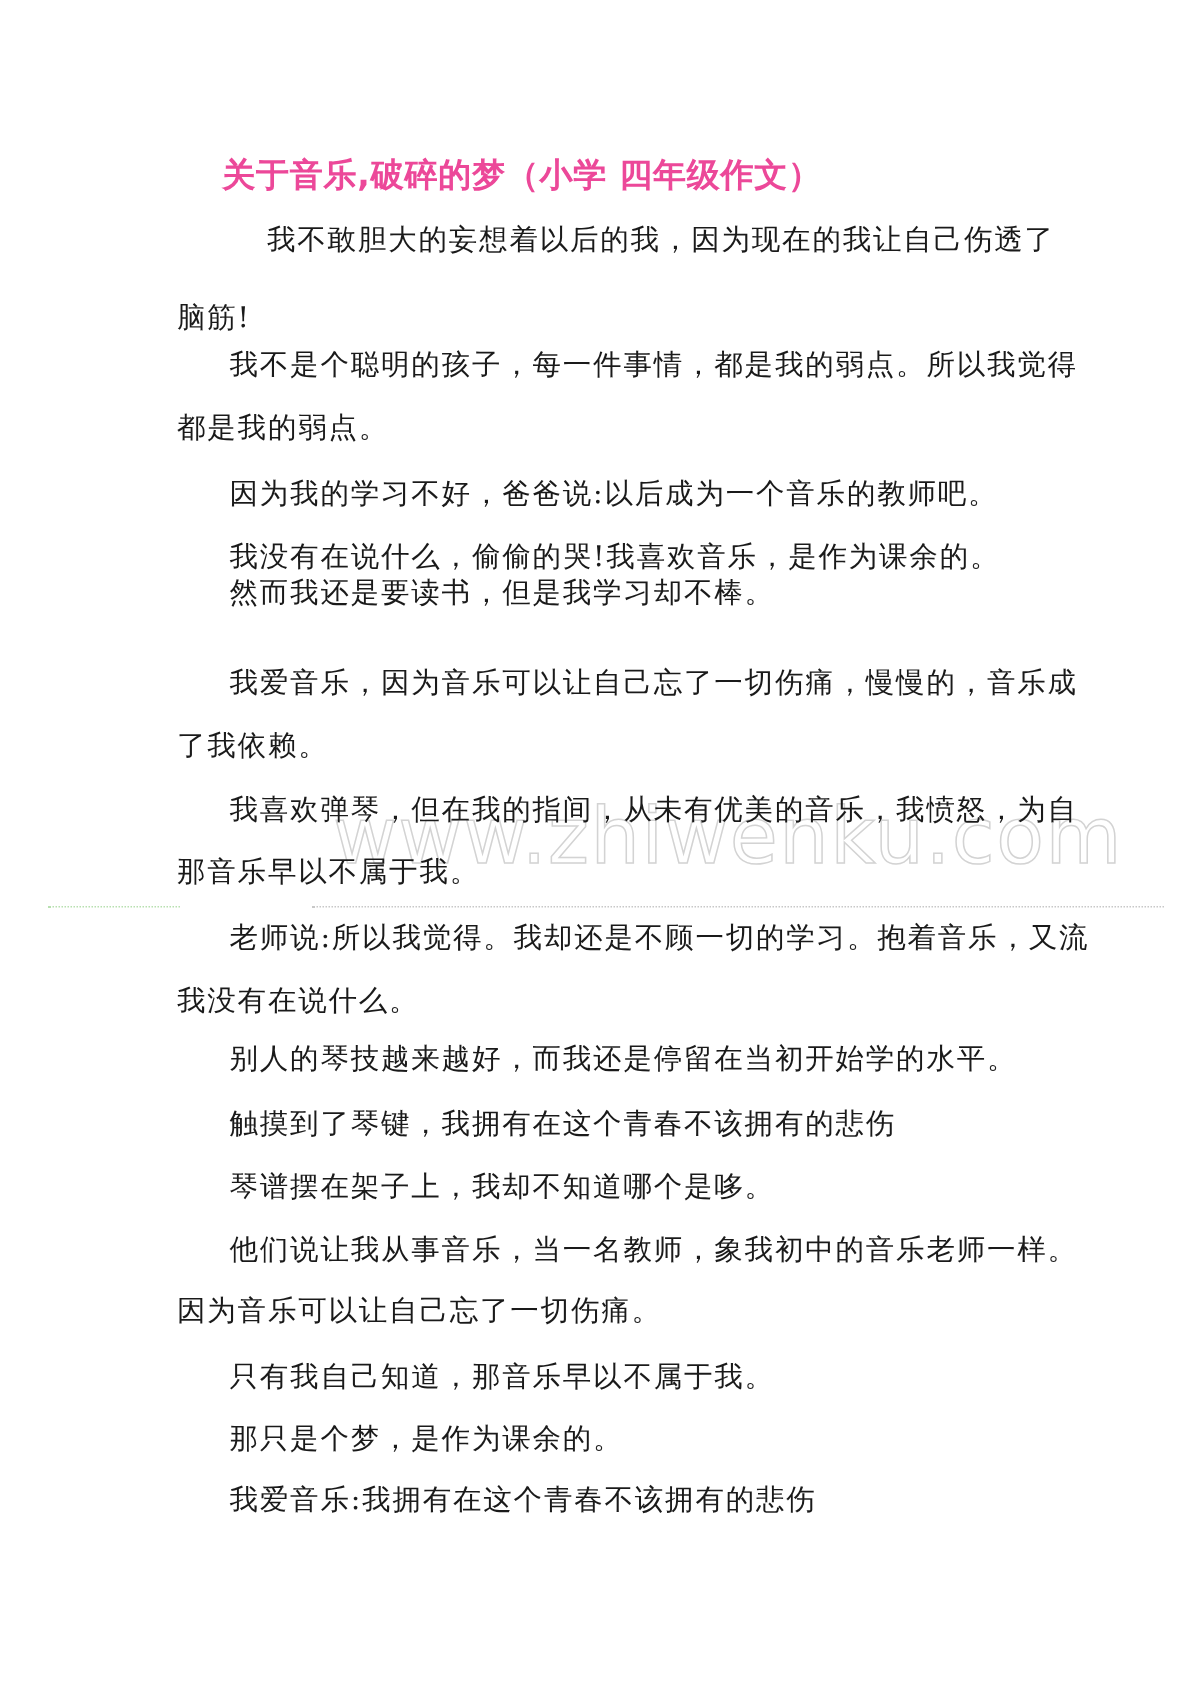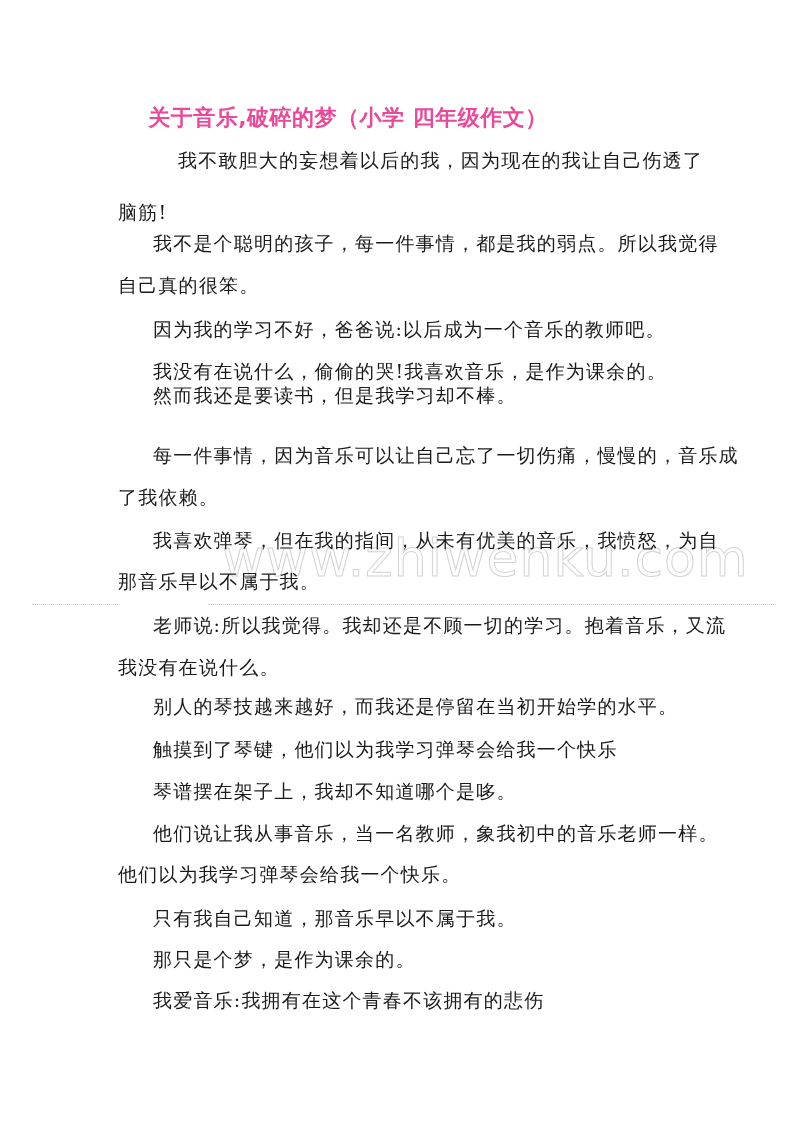--- a/index.html
+++ b/index.html
@@ -85,32 +85,32 @@
 
   <div class="divider-left"></div>
   <div class="divider-right"></div>
 
   <div class="text-layer">
     <h1 class="title">关于音乐,破碎的梦（小学 四年级作文）</h1>
 
     <div class="line indent2" style="top:148px">我不敢胆大的妄想着以后的我，因为现在的我让自己伤透了</div>
     <div class="line" style="top:200px">脑筋!</div>
     <div class="line indent1" style="top:231px">我不是个聪明的孩子，每一件事情，都是我的弱点。所以我觉得</div>
-    <div class="line" style="top:273px">自己真的很笨。</div>
+    <div class="line" style="top:273px">都是我的弱点。</div>
     <div class="line indent1" style="top:317px">因为我的学习不好，爸爸说:以后成为一个音乐的教师吧。</div>
     <div class="line indent1" style="top:359px">我没有在说什么，偷偷的哭!我喜欢音乐，是作为课余的。</div>
     <div class="line indent1" style="top:383px">然而我还是要读书，但是我学习却不棒。</div>
-    <div class="line indent1" style="top:443px">每一件事情，因为音乐可以让自己忘了一切伤痛，慢慢的，音乐成</div>
+    <div class="line indent1" style="top:443px">我爱音乐，因为音乐可以让自己忘了一切伤痛，慢慢的，音乐成</div>
     <div class="line" style="top:485px">了我依赖。</div>
     <div class="line indent1" style="top:528px">我喜欢弹琴，但在我的指间，从未有优美的音乐，我愤怒，为自</div>
     <div class="line" style="top:569px">那音乐早以不属于我。</div>
     <div class="line indent1" style="top:613px">老师说:所以我觉得。我却还是不顾一切的学习。抱着音乐，又流</div>
     <div class="line" style="top:655px">我没有在说什么。</div>
     <div class="line indent1" style="top:694px">别人的琴技越来越好，而我还是停留在当初开始学的水平。</div>
-    <div class="line indent1" style="top:737px">触摸到了琴键，他们以为我学习弹琴会给我一个快乐</div>
+    <div class="line indent1" style="top:737px">触摸到了琴键，我拥有在这个青春不该拥有的悲伤</div>
     <div class="line indent1" style="top:779px">琴谱摆在架子上，我却不知道哪个是哆。</div>
     <div class="line indent1" style="top:821px">他们说让我从事音乐，当一名教师，象我初中的音乐老师一样。</div>
-    <div class="line" style="top:862px">他们以为我学习弹琴会给我一个快乐。</div>
+    <div class="line" style="top:862px">因为音乐可以让自己忘了一切伤痛。</div>
     <div class="line indent1" style="top:906px">只有我自己知道，那音乐早以不属于我。</div>
     <div class="line indent1" style="top:947px">那只是个梦，是作为课余的。</div>
     <div class="line indent1" style="top:988px">我爱音乐:我拥有在这个青春不该拥有的悲伤</div>
   </div>
 </div>
 
 </body></html>

